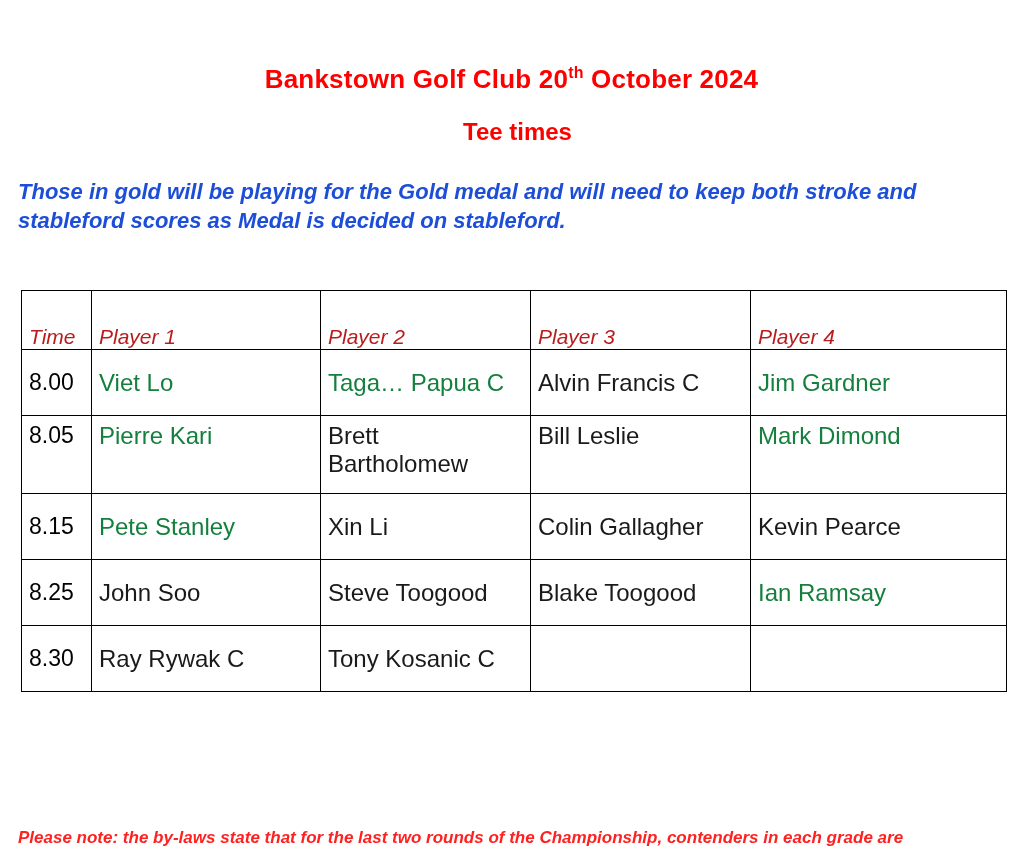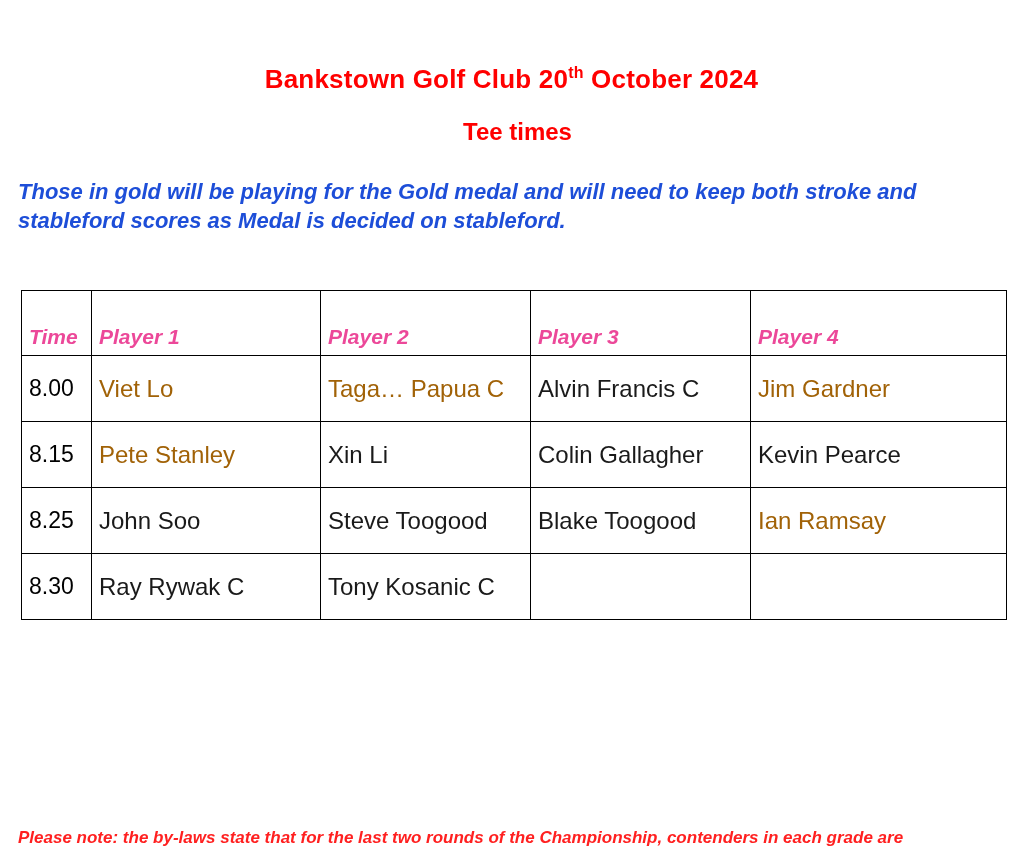--- a/index.html
+++ b/index.html
@@ -73,38 +73,37 @@
     border: 1.6px solid #000000;
     padding: 0 7px;
     vertical-align: middle;
     font-size: 24px;
     font-weight: normal;
     text-align: left;
     overflow: hidden;
   }
   .tee-table thead th {
     height: 58px;
-    color: #ec4899;
-    font-weight: bold;
+    color: #b91c1c;
+    font-weight: normal;
     font-style: italic;
     font-size: 21px;
     vertical-align: bottom;
-    padding-bottom: 6px;
   }
   .col-time  { width: 70px; }
   .col-p1    { width: 229px; }
   .col-p2    { width: 210px; }
   .col-p3    { width: 220px; }
   .col-p4    { width: 256px; }
 
   .tee-table tbody td { height: 65px; }
   .tee-table tbody tr.tall td { height: 71px; vertical-align: top; padding-top: 6px; }
   .tee-table tbody td.time { font-size: 23px; }
 
-  .gold  { color: #a16207; }
+  .gold  { color: #15803d; }
   .black { color: #1a1a1a; }
   .suffix-small { font-size: 17px; }
 
   .cell-wrap { line-height: 1.15; }
 
   
   .footer-note {
     position: absolute;
     left: 18px;
     top: 788px;
@@ -145,20 +144,27 @@
       </tr>
     </thead>
     <tbody id="tee-body">
         <tr>
           <td class="time">8.00</td>
           <td><span class="cell-wrap"><span class="gold">Viet Lo</span></span></td>
           <td><span class="cell-wrap"><span class="gold">Taga… Papua C</span></span></td>
           <td><span class="cell-wrap"><span class="black">Alvin Francis C</span></span></td>
           <td><span class="cell-wrap"><span class="gold">Jim Gardner</span></span></td>
         </tr>
+        <tr class="tall">
+          <td class="time">8.05</td>
+          <td><span class="cell-wrap"><span class="gold">Pierre Kari</span></span></td>
+          <td><span class="cell-wrap"><span class="black">Brett Bartholomew</span></span></td>
+          <td><span class="cell-wrap"><span class="black">Bill Leslie</span></span></td>
+          <td><span class="cell-wrap"><span class="gold">Mark Dimond</span></span></td>
+        </tr>
         <tr>
           <td class="time">8.15</td>
           <td><span class="cell-wrap"><span class="gold">Pete Stanley</span></span></td>
           <td><span class="cell-wrap"><span class="black">Xin Li</span></span></td>
           <td><span class="cell-wrap"><span class="black">Colin Gallagher</span></span></td>
           <td><span class="cell-wrap"><span class="black">Kevin Pearce</span></span></td>
         </tr>
         <tr>
           <td class="time">8.25</td>
           <td><span class="cell-wrap"><span class="black">John Soo</span></span></td>

